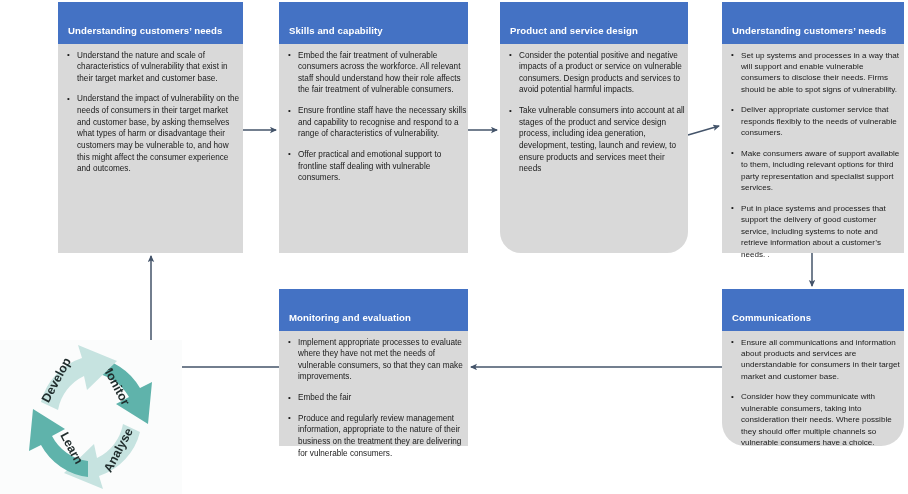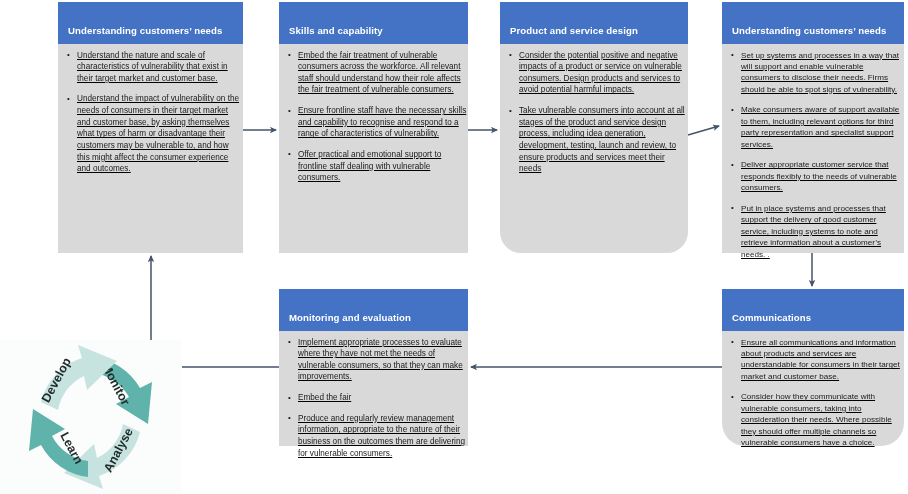--- a/index.html
+++ b/index.html
@@ -31,21 +31,20 @@
     font-weight: bold;
     font-size: 9.6px;
     line-height: 1.2;
     padding: 23px 0 7px 10px;
     box-sizing: border-box;
     letter-spacing: 0.1px;
   }
   .panel-body {
     padding: 6px 0 8px 8px;
     box-sizing: border-box;
-    text-decoration: underline;
   }
   .bullet-list {
     margin: 0;
     padding: 0;
     list-style: none;
   }
   .bullet-list li {
     position: relative;
     padding-left: 11px;
     margin-bottom: 9px;
@@ -154,34 +153,34 @@
         <li>Take vulnerable consumers into account at all stages of the product and service design process, including idea generation, development, testing, launch and review, to ensure products and services meet their needs</li>
       </ul>
     </div>
   </div>
 
   <div class="panel" id="panel-understanding-needs-2">
     <div class="panel-header">Understanding customers’ needs</div>
     <div class="panel-body">
       <ul class="bullet-list">
         <li>Set up systems and processes in a way that will support and enable vulnerable consumers to disclose their needs. Firms should be able to spot signs of vulnerability.</li>
+        <li>Deliver appropriate customer service that responds flexibly to the needs of vulnerable consumers.</li>
         <li>Make consumers aware of support available to them, including relevant options for third party representation and specialist support services.</li>
-        <li>Deliver appropriate customer service that responds flexibly to the needs of vulnerable consumers.</li>
         <li>Put in place systems and processes that support the delivery of good customer service, including systems to note and retrieve information about a customer’s needs. .</li>
       </ul>
     </div>
   </div>
 
   <div class="panel" id="panel-monitoring">
     <div class="panel-header">Monitoring and evaluation</div>
     <div class="panel-body">
       <ul class="bullet-list">
         <li>Implement appropriate processes to evaluate where they have not met the needs of vulnerable consumers, so that they can make improvements.</li>
         <li>Embed the fair</li>
-        <li>Produce and regularly review management information, appropriate to the nature of their business on the outcomes them are delivering for vulnerable consumers.</li>
+        <li>Produce and regularly review management information, appropriate to the nature of their business on the treatment they are delivering for vulnerable consumers.</li>
       </ul>
     </div>
   </div>
 
   <div class="panel" id="panel-communications">
     <div class="panel-header">Communications</div>
     <div class="panel-body">
       <ul class="bullet-list">
         <li>Ensure all communications and information about products and services are understandable for consumers in their target market and customer base.</li>
         <li>Consider how they communicate with vulnerable consumers, taking into consideration their needs. Where possible they should offer multiple channels so vulnerable consumers have a choice.</li>

